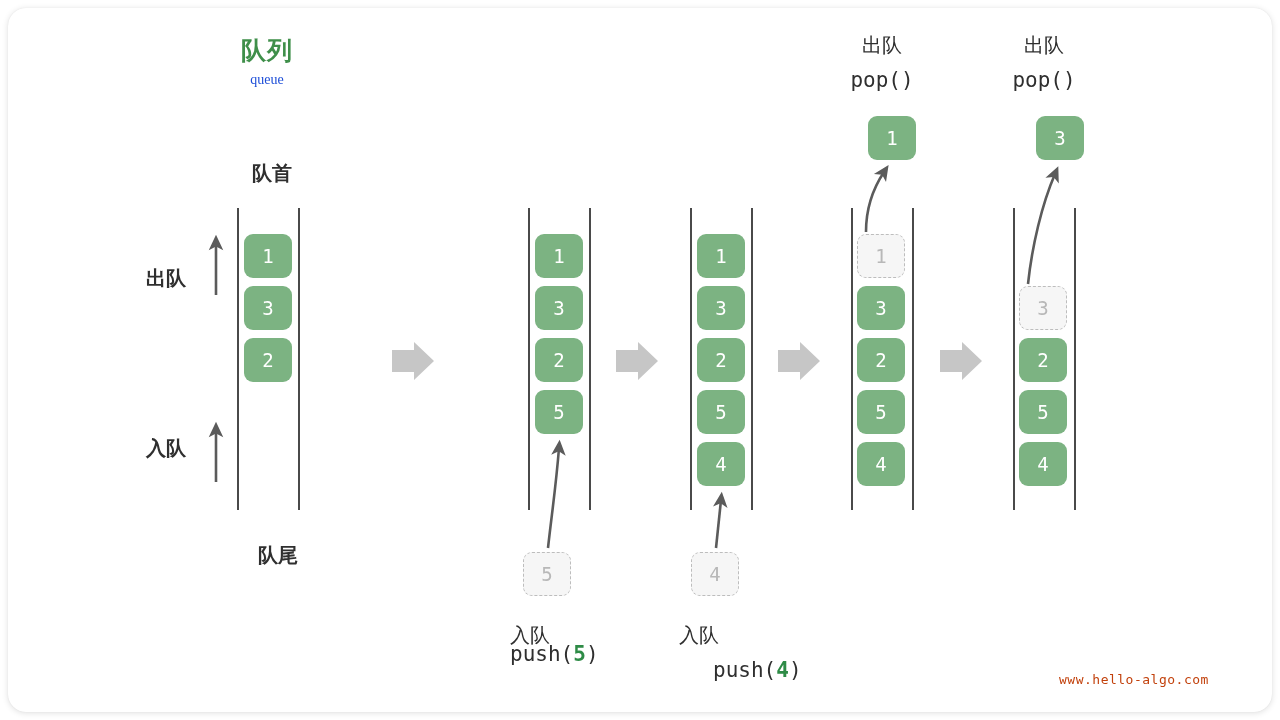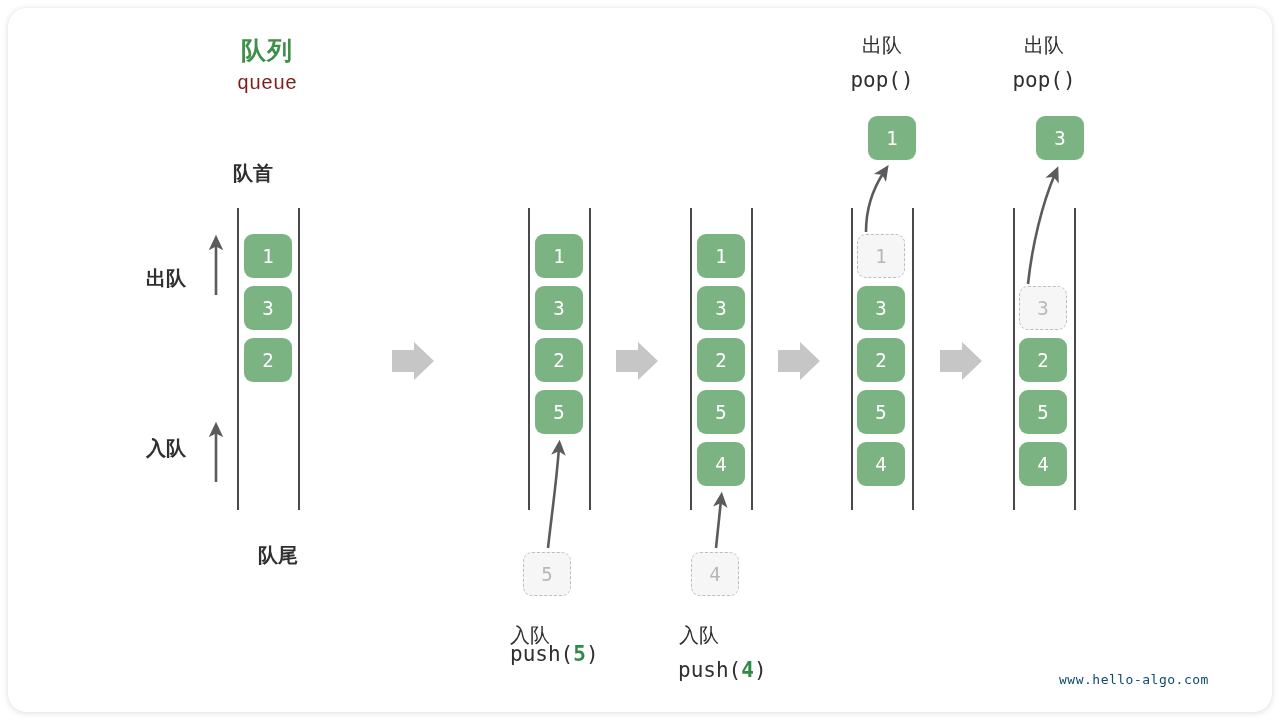--- a/index.html
+++ b/index.html
@@ -35,23 +35,23 @@
 
   
   .title-cn {
     font-size: 25px;
     font-weight: bold;
     color: #3f8f4a;
     letter-spacing: 1px;
     white-space: nowrap;
   }
   .title-code {
-    font-family: Liberation Mono, monospace;
-    font-size: 20px;
-    color: #7f1d1d;
+    font-family: Liberation Serif, serif;
+    font-size: 14px;
+    color: #1d4ed8;
     white-space: nowrap;
   }
   .label-cn {
     font-size: 20px;
     font-weight: bold;
     color: #2f2f2f;
     white-space: nowrap;
   }
   .op-cn {
     font-size: 20px;
@@ -61,21 +61,21 @@
   .op-code {
     font-family: "DejaVu Sans Mono", "Liberation Mono", monospace;
     font-size: 21px;
     color: #2f2f2f;
     white-space: nowrap;
   }
   .op-code .num { color: #2e8b46; font-weight: bold; }
   .watermark {
     font-family: "DejaVu Sans Mono", "Liberation Mono", monospace;
     font-size: 13px;
-    color: #0c4a6e;
+    color: #c2410c;
     white-space: nowrap;
     letter-spacing: 0.5px;
   }
 
   
   .rail {
     position: absolute;
     width: 1.6px;
     background: #4a4a4a;
   }
@@ -112,21 +112,21 @@
 </style>
 </head>
 <body>
 
 <div id="card">
   <div id="stage">
 
     <div class="abs title-cn" style="left:236px; top:34px; width:62px; text-align:center;">队列</div>
     <div class="abs title-code" style="left:206px; top:72px; width:122px; text-align:center;">queue</div>
 
-    <div class="abs label-cn" style="left:222px; top:160px; width:62px; text-align:center;font-family:Liberation Serif, serif;">队首</div>
+    <div class="abs label-cn" style="left:252px; top:160px; width:62px; text-align:left;font-family:Liberation Serif, serif;">队首</div>
     <div class="abs label-cn" style="left:236px; top:542px; width:62px; text-align:right;">队尾</div>
 
     <div class="abs label-cn" style="left:146px; top:265px;">出队</div>
     <div class="abs label-cn" style="left:146px; top:435px;">入队</div>
 
     <div class="rail" style="left:237px; top:208px; height:302px;"></div>
     <div class="rail" style="left:298px; top:208px; height:302px;"></div>
     <div class="box" style="left:244px; top:234px;">1</div>
     <div class="box" style="left:244px; top:286px;">3</div>
     <div class="box" style="left:244px; top:338px;">2</div>
@@ -143,21 +143,21 @@
 
     <div class="rail" style="left:690px; top:208px; height:302px;"></div>
     <div class="rail" style="left:751px; top:208px; height:302px;"></div>
     <div class="box" style="left:697px; top:234px;">1</div>
     <div class="box" style="left:697px; top:286px;">3</div>
     <div class="box" style="left:697px; top:338px;">2</div>
     <div class="box" style="left:697px; top:390px;">5</div>
     <div class="box" style="left:697px; top:442px;">4</div>
     <div class="box ghost" style="left:691px; top:552px;">4</div>
     <div class="abs op-cn" style="left:679px; top:622px;">入队</div>
-    <div class="abs op-code" style="left:678px; top:658px;"><span>push(</span><span class="num">4</span><span>)</span></div>
+    <div class="abs op-code" style="left:713px; top:658px;"><span>push(</span><span class="num">4</span><span>)</span></div>
 
     <div class="abs op-cn" style="left:851px; top:32px; width:62px; text-align:center;">出队</div>
     <div class="abs op-code" style="left:840px; top:68px; width:84px; text-align:center;">pop()</div>
     <div class="box" style="left:868px; top:116px;">1</div>
     <div class="rail" style="left:851px; top:208px; height:302px;"></div>
     <div class="rail" style="left:912px; top:208px; height:302px;"></div>
     <div class="box ghost" style="left:857px; top:234px;">1</div>
     <div class="box" style="left:857px; top:286px;">3</div>
     <div class="box" style="left:857px; top:338px;">2</div>
     <div class="box" style="left:857px; top:390px;">5</div>

